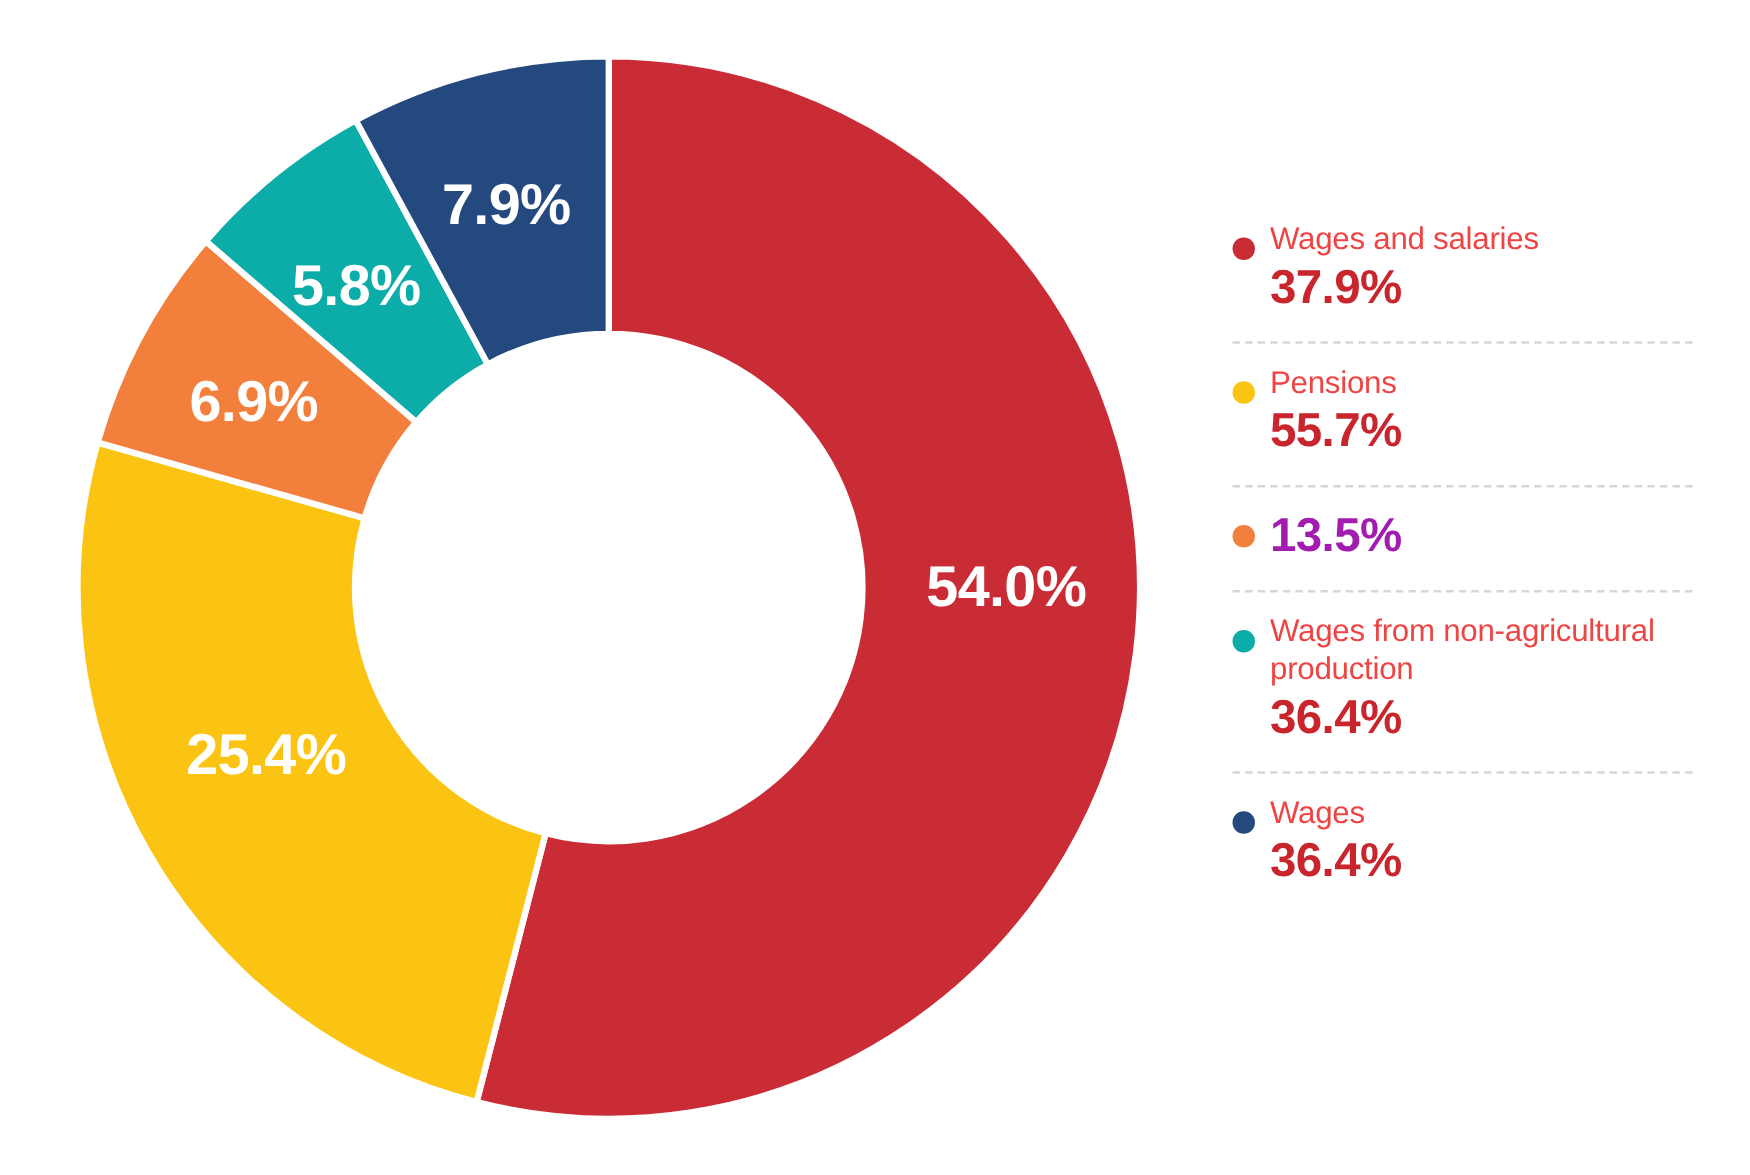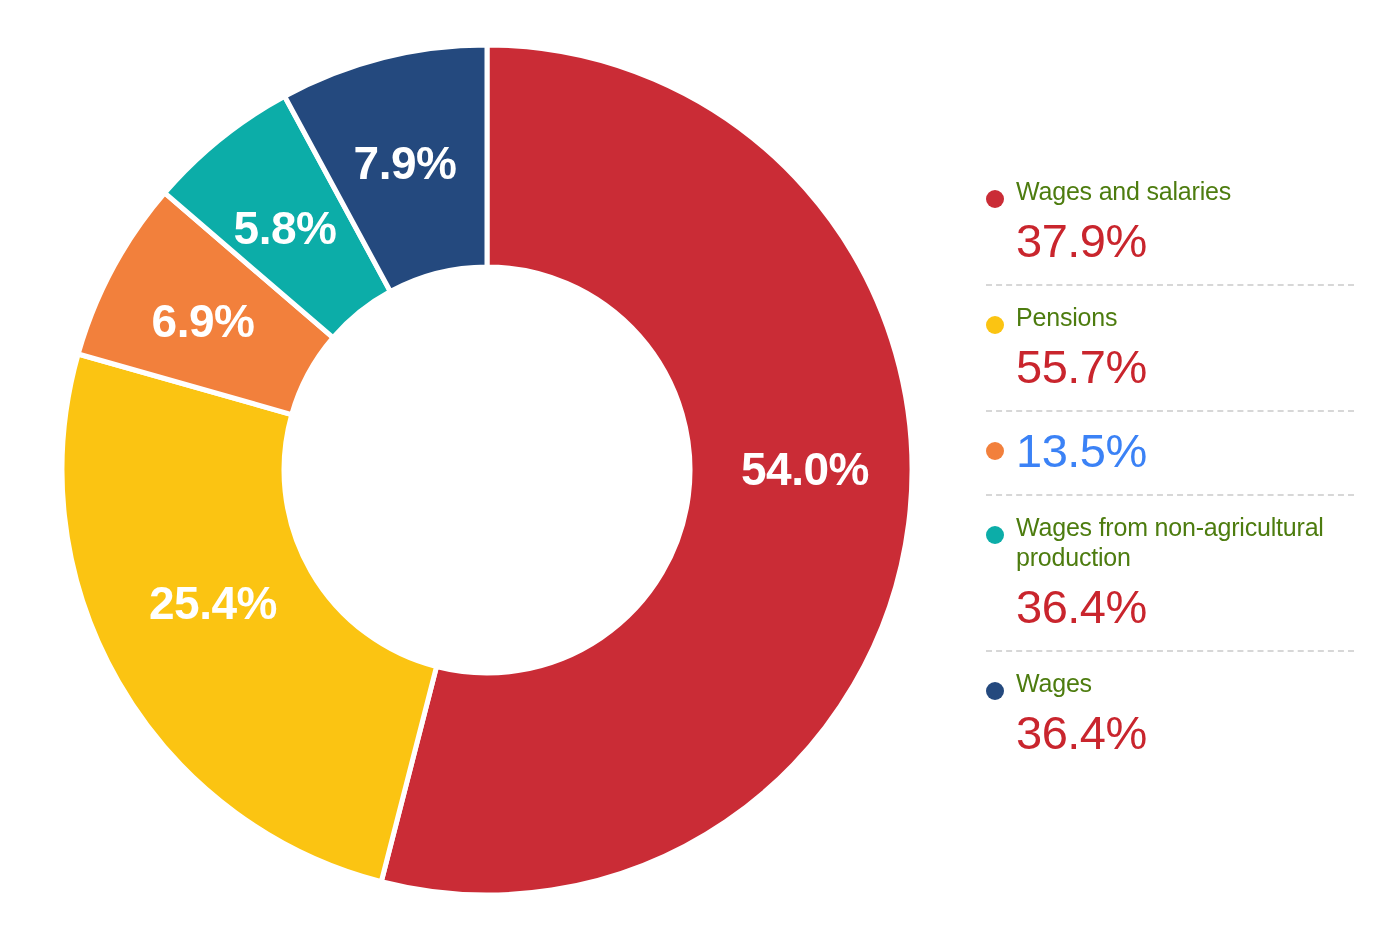--- a/index.html
+++ b/index.html
@@ -63,32 +63,32 @@
     top: 14px;
     width: 18px;
     height: 18px;
     border-radius: 50%;
   }
   .legend-label {
     display: block;
     font-family: "Liberation Sans", sans-serif;
     font-size: 25px;
     line-height: 30px;
-    color: #4d7c0f;
+    color: #ef4444;
     letter-spacing: -0.2px;
   }
   .legend-value {
     display: block;
     font-family: "Liberation Sans", sans-serif;
-    font-weight: normal;
-    font-size: 47px;
+    font-weight: bold;
+    font-size: 38px;
     line-height: 46px;
     color: #c9252d;
     letter-spacing: -0.5px;
-    margin-top: 12px;
+    margin-top: 1px;
   }
   .legend-sep {
     height: 0;
     border-top: 2px dashed #d7d7d7;
     margin: 16px 0 16px 4px;
   }
 </style>
 </head>
 <body>
 
@@ -121,21 +121,21 @@
       </div>
       <div class="legend-sep"></div>
       <div class="legend-item">
         <span class="legend-bullet" style="background: rgb(251, 196, 18);"></span>
         <span class="legend-label">Pensions</span>
         <span class="legend-value" style="color: rgb(201, 37, 45);">55.7%</span>
       </div>
       <div class="legend-sep"></div>
       <div class="legend-item">
         <span class="legend-bullet" style="background: rgb(242, 128, 60);"></span>
-        <span class="legend-value" style="color: #3b82f6;">13.5%</span>
+        <span class="legend-value" style="color: #a21caf;">13.5%</span>
       </div>
       <div class="legend-sep"></div>
       <div class="legend-item">
         <span class="legend-bullet" style="background: rgb(12, 173, 168);"></span>
         <span class="legend-label">Wages from non-agricultural production</span>
         <span class="legend-value" style="color: rgb(201, 37, 45);">36.4%</span>
       </div>
       <div class="legend-sep"></div>
       <div class="legend-item">
         <span class="legend-bullet" style="background: rgb(36, 73, 126);"></span>

